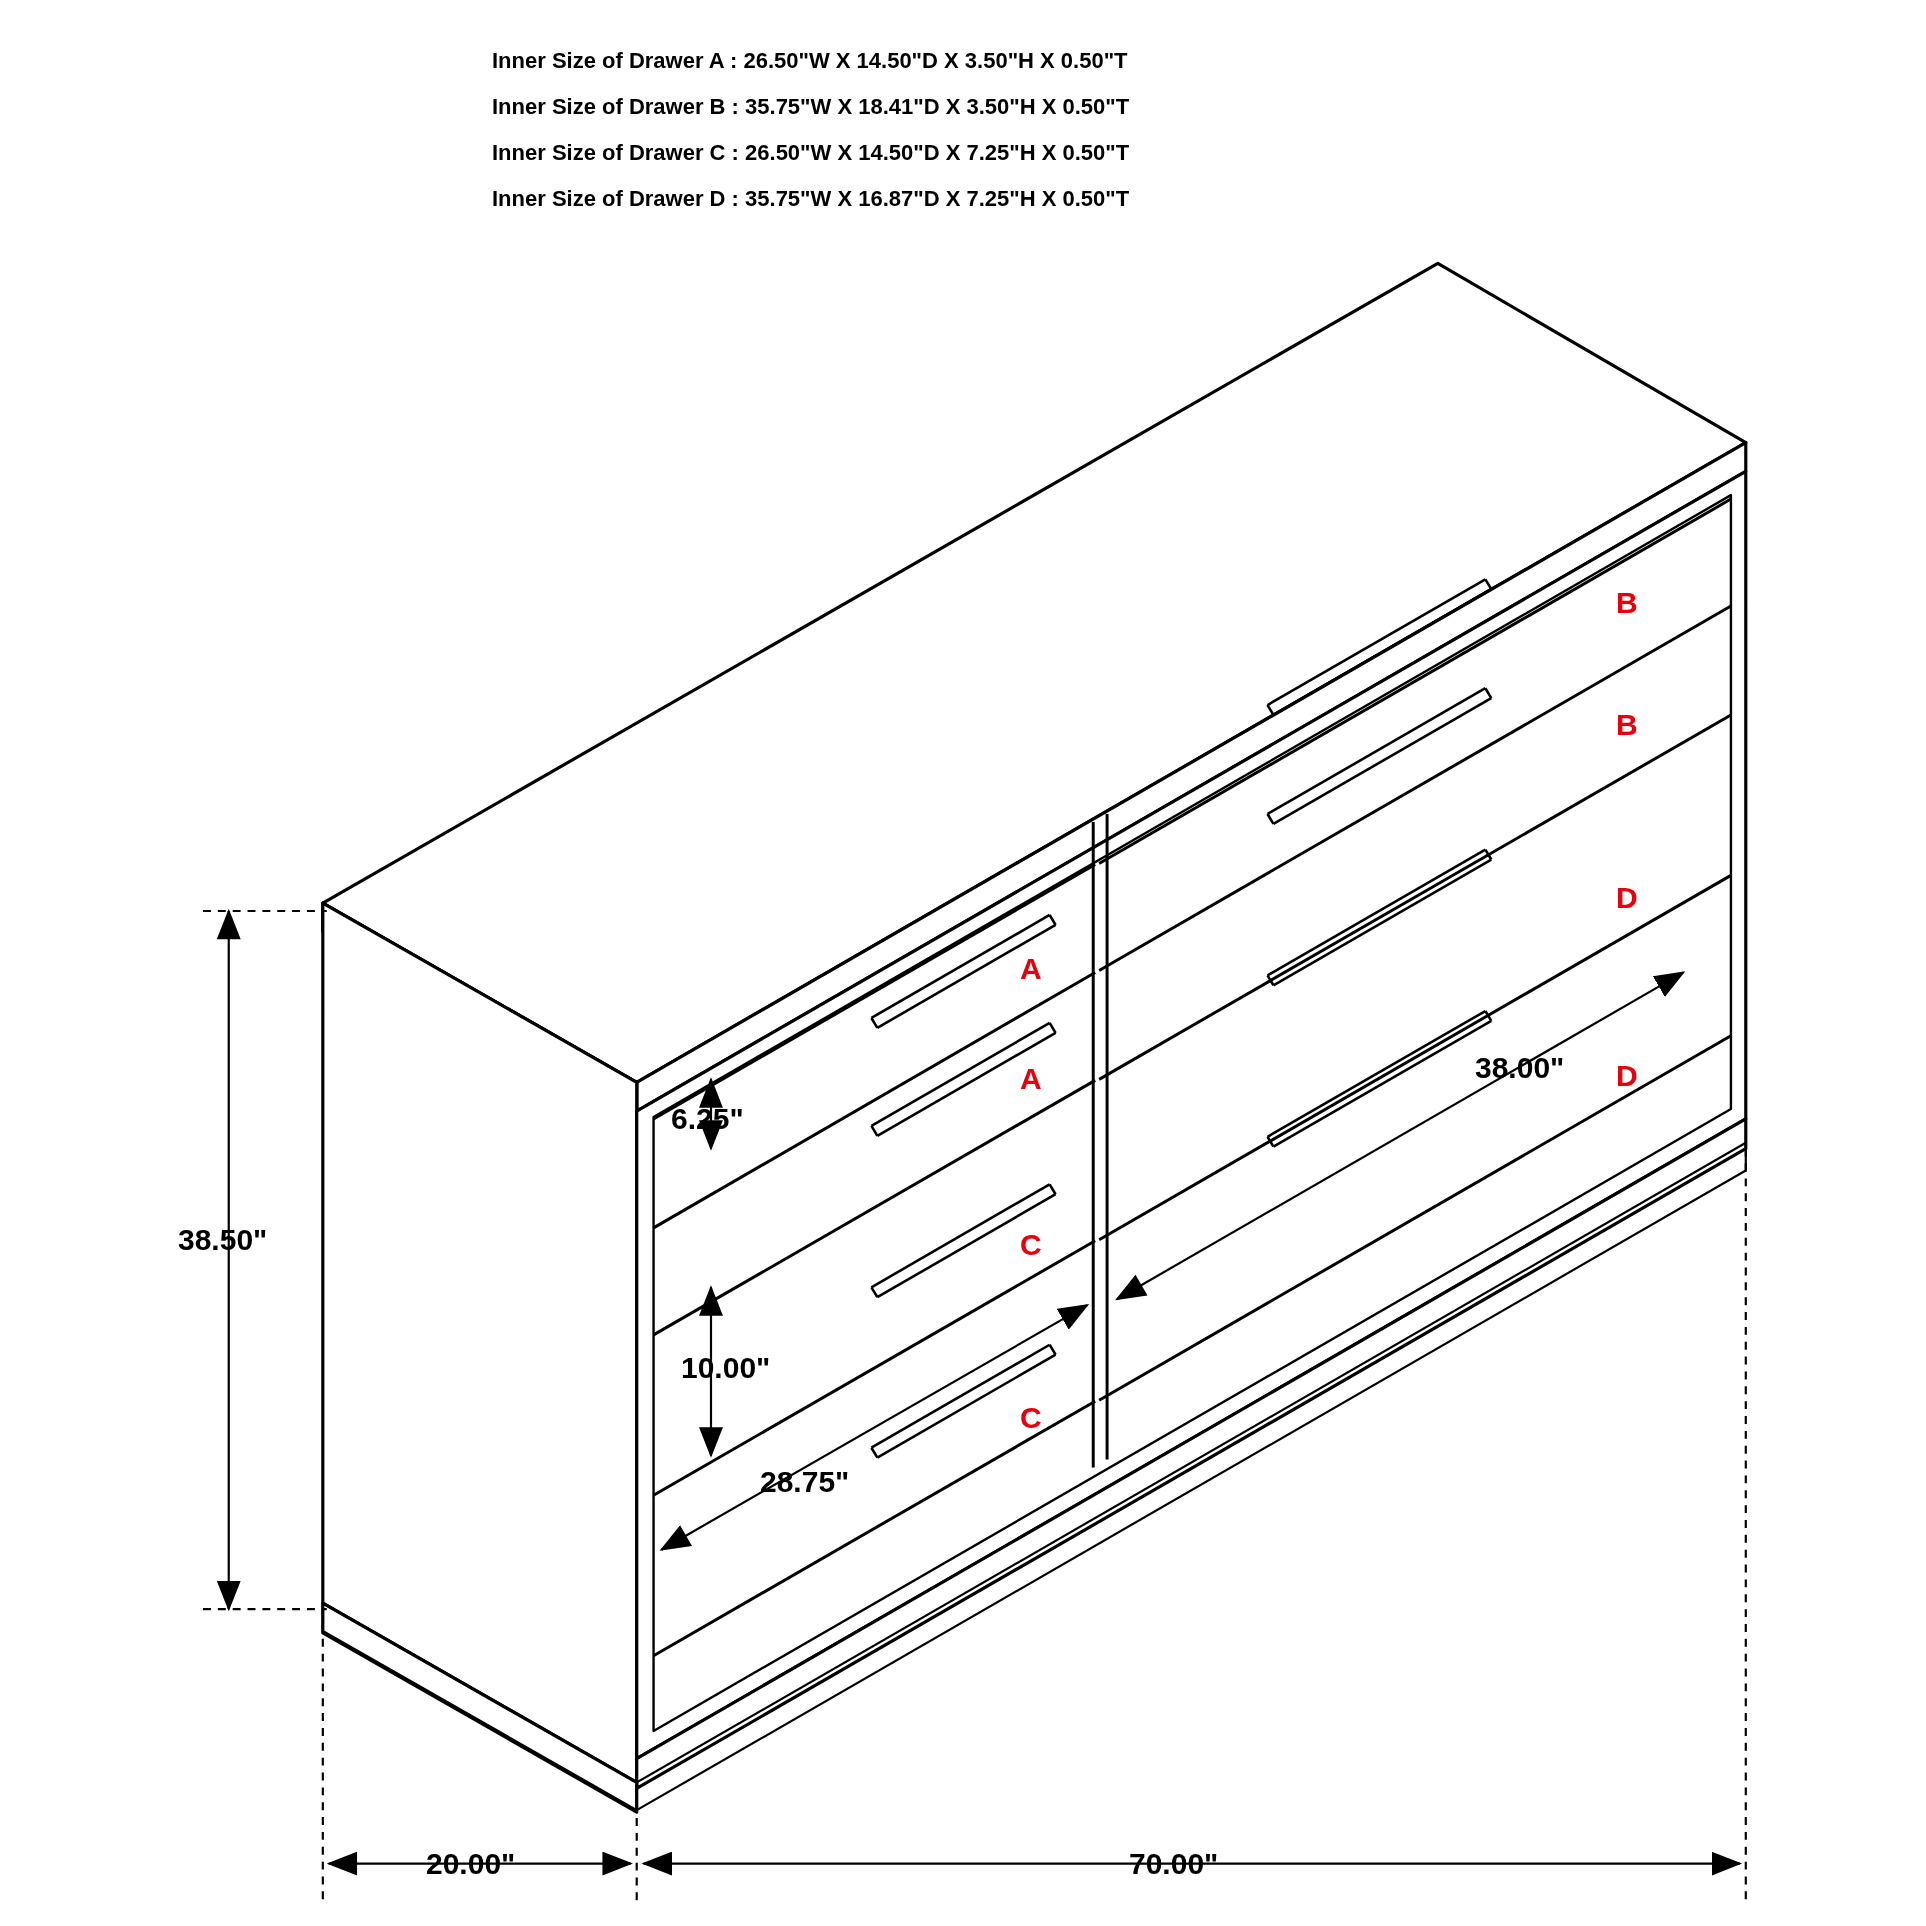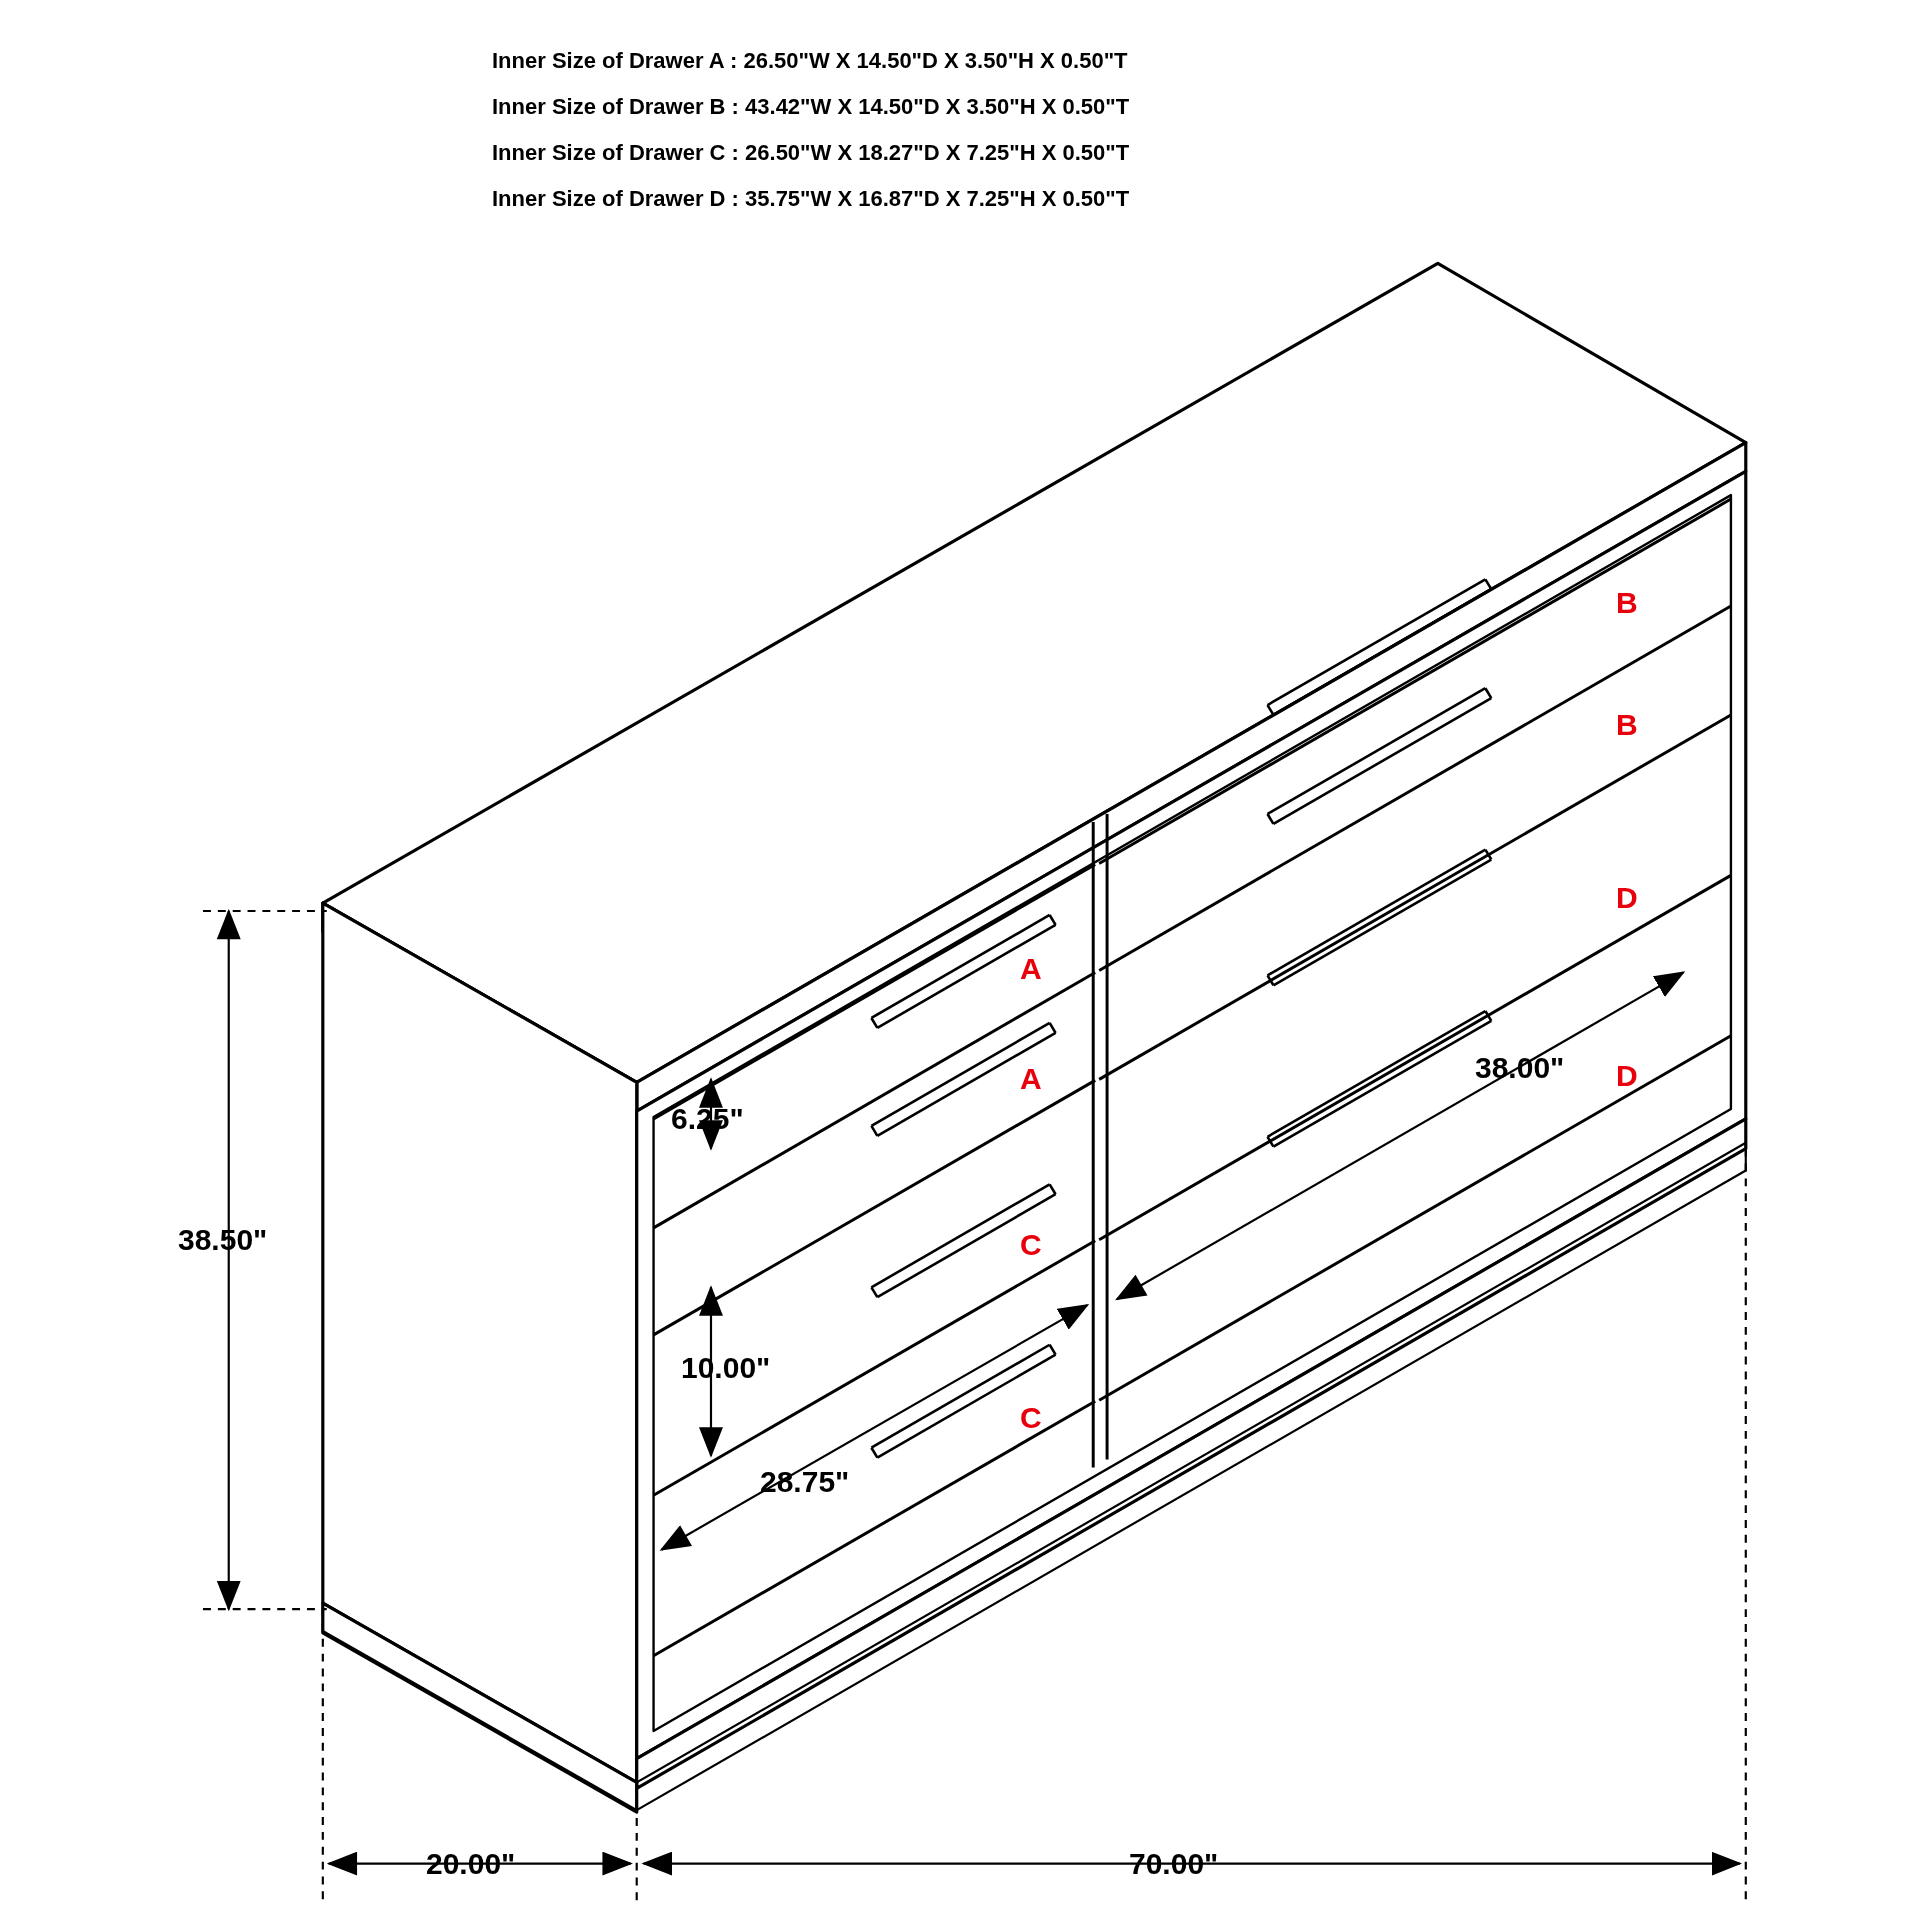--- a/index.html
+++ b/index.html
@@ -55,22 +55,22 @@
     white-space: nowrap;
   }
 </style>
 </head>
 <body>
 
 <div id="stage">
 
   <div class="spec-block">
     <div class="spec-line">Inner Size of Drawer A : 26.50"W X 14.50"D X 3.50"H X 0.50"T</div>
-    <div class="spec-line">Inner Size of Drawer B : 43.42"W X 14.50"D X 3.50"H X 0.50"T</div>
-    <div class="spec-line">Inner Size of Drawer C : 26.50"W X 18.27"D X 7.25"H X 0.50"T</div>
+    <div class="spec-line">Inner Size of Drawer B : 35.75"W X 18.41"D X 3.50"H X 0.50"T</div>
+    <div class="spec-line">Inner Size of Drawer C : 26.50"W X 14.50"D X 7.25"H X 0.50"T</div>
     <div class="spec-line">Inner Size of Drawer D : 35.75"W X 16.87"D X 7.25"H X 0.50"T</div>
   </div>
 
   <svg class="drawing" viewBox="0 0 1946 1946">
     <defs>
       <marker id="arrowEnd" markerWidth="16" markerHeight="16" refX="13" refY="5.5" orient="auto">
         <path d="M0,0 L14,5.5 L0,11 z" fill="#000"></path>
       </marker>
       <marker id="arrowStart" markerWidth="16" markerHeight="16" refX="1" refY="5.5" orient="auto">
         <path d="M14,0 L0,5.5 L14,11 z" fill="#000"></path>

